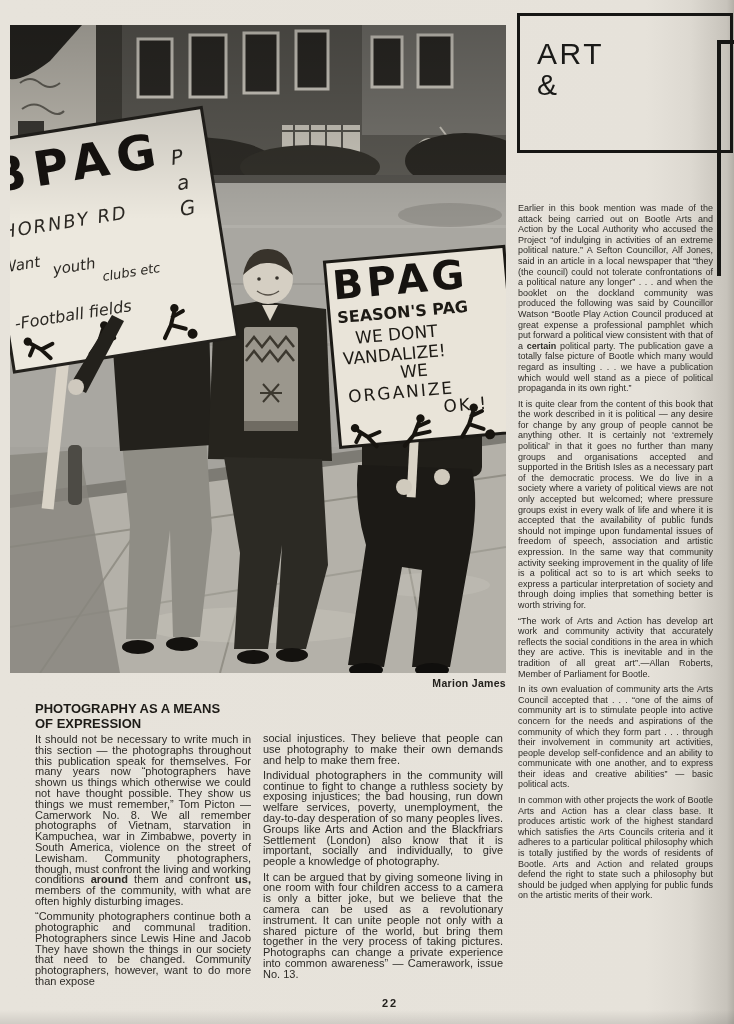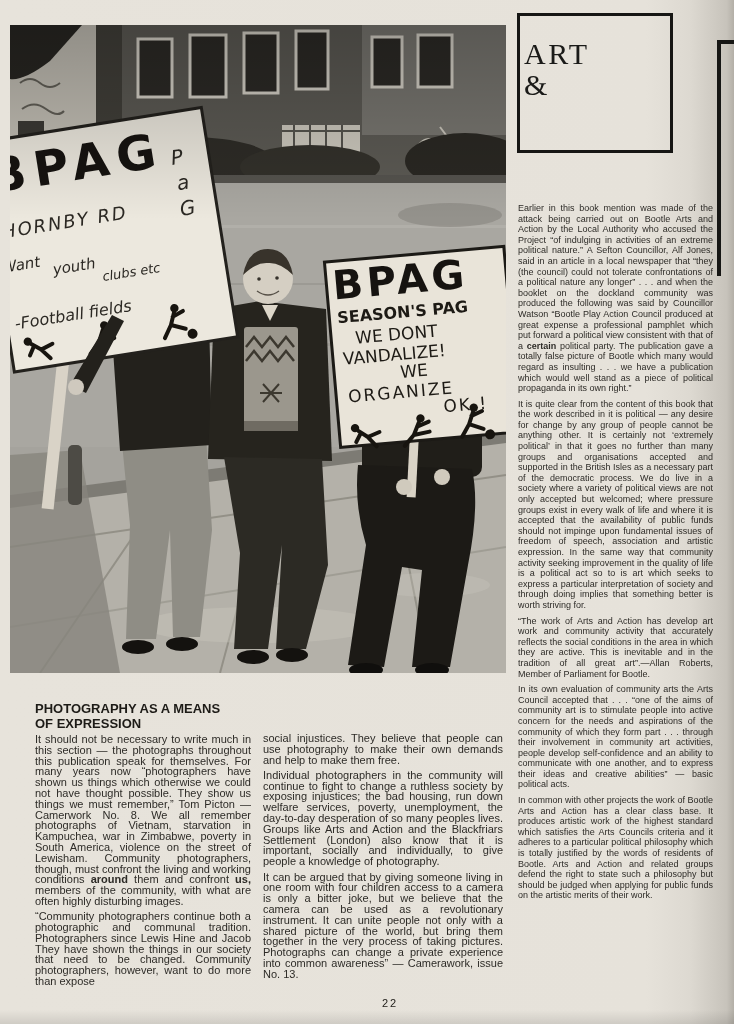--- a/index.html
+++ b/index.html
@@ -4,34 +4,34 @@
 <style>
   html,body{margin:0;padding:0;background:#8a8780;}
   .page{position:relative;width:734px;height:1024px;overflow:hidden;
         background:linear-gradient(90deg,#e7e3db 0%,#e6e2da 88%,#ddd9d1 94%,#c7c3bb 99%,#b3afa7 100%);
         font-family:"Liberation Sans",sans-serif;color:#2d2b27;}
   .page::after{content:"";position:absolute;left:0;right:0;bottom:0;height:14px;
         background:linear-gradient(180deg,rgba(0,0,0,0) 0%,rgba(0,0,0,.10) 100%);pointer-events:none;}
   .photo{position:absolute;left:10px;top:25px;width:496px;height:648px;overflow:hidden;background:#9d9b95;}
   .credit{position:absolute;left:10px;top:677px;width:496px;text-align:right;
         font-size:10.5px;font-weight:bold;color:#23211d;letter-spacing:.3px;}
-  .titlebox{position:absolute;left:517px;top:13px;width:156px;height:140px;box-sizing:border-box;
-        border:3px solid #161614;padding:22px 0 0 4px;font-family:Liberation Serif, serif;}
+  .titlebox{position:absolute;left:517px;top:13px;width:216px;height:140px;box-sizing:border-box;
+        border:3px solid #161614;padding:22px 0 0 17px;}
   .titlebox .tl{font-size:30px;line-height:31px;letter-spacing:2.5px;font-weight:400;color:#1a1a18;}
   .edgebox{position:absolute;right:0;top:40px;width:13px;height:232px;
         border-left:4px solid #161614;border-top:4px solid #161614;}
   .col-right{position:absolute;left:518px;top:158px;width:195px;margin-top:45px;}
   .col-right p{margin:0 0 5px;font-size:9px;line-height:10.6px;text-align:justify;}
   .col-left{position:absolute;left:35px;top:701px;width:216px;}
   .col-mid{position:absolute;left:263px;top:733px;width:240px;}
   .col-left p,.col-mid p{margin:0 0 4.5px;font-size:11px;line-height:10.8px;text-align:justify;}
   .sec-head{font-size:13px;line-height:15px;font-weight:bold;color:#1d1b17;margin:0 0 3px;}
   b{font-weight:bold;}
   .pagenum{position:absolute;left:350px;top:997px;width:80px;text-align:center;
-        font-size:11px;font-weight:normal;letter-spacing:2px;color:#23211d;}
+        font-size:11px;font-weight:bold;letter-spacing:2px;color:#23211d;}
   
   .sign-big{font-family:"DejaVu Sans",sans-serif;font-weight:900;fill:#161310;}
   .sign-hand{font-family:"DejaVu Sans",sans-serif;font-style:italic;fill:#2b2823;}
   .sign-cap{font-family:"DejaVu Sans",sans-serif;fill:#1d1a15;}
 </style>
 </head>
 <body>
 
 <div class="page">
 
@@ -187,20 +187,21 @@
         <use href="#sfC" transform="translate(452,390)"></use>
       </g>
       <circle cx="394" cy="462" r="8" fill="#d0cabd"></circle>
       <circle cx="432" cy="452" r="8" fill="#d0cabd"></circle>
 
       <path d="M0,0 L72,0 L40,36 Q14,56 0,54 Z" fill="#282622"></path>
       <rect width="496" height="648" fill="url(#topShade)"></rect>
     </svg>
   </div>
 
+  <div class="credit">Marion James</div>
 
   <div class="titlebox">
     <div class="tl">ART</div>
     <div class="tl">&amp;</div>
   </div>
 
   <div class="edgebox"></div>
 
   <div class="col-right">
     <p>Earlier in this book mention was made of the attack being carried out on Bootle Arts and Action by the Local Authority who accused the Project “of indulging in activities of an extreme political nature.” A Sefton Councillor, Alf Jones, said in an article in a local newspaper that “they (the council) could not tolerate confrontations of a political nature any longer” . . . and when the booklet on the dockland community was produced the following was said by Councillor Watson “Bootle Play Action Council produced at great expense a professional pamphlet which put forward a political view consistent with that of a <b>certain</b> political party. The publication gave a totally false picture of Bootle which many would regard as insulting . . . we have a publication which would well stand as a piece of political propaganda in its own right.”</p>

